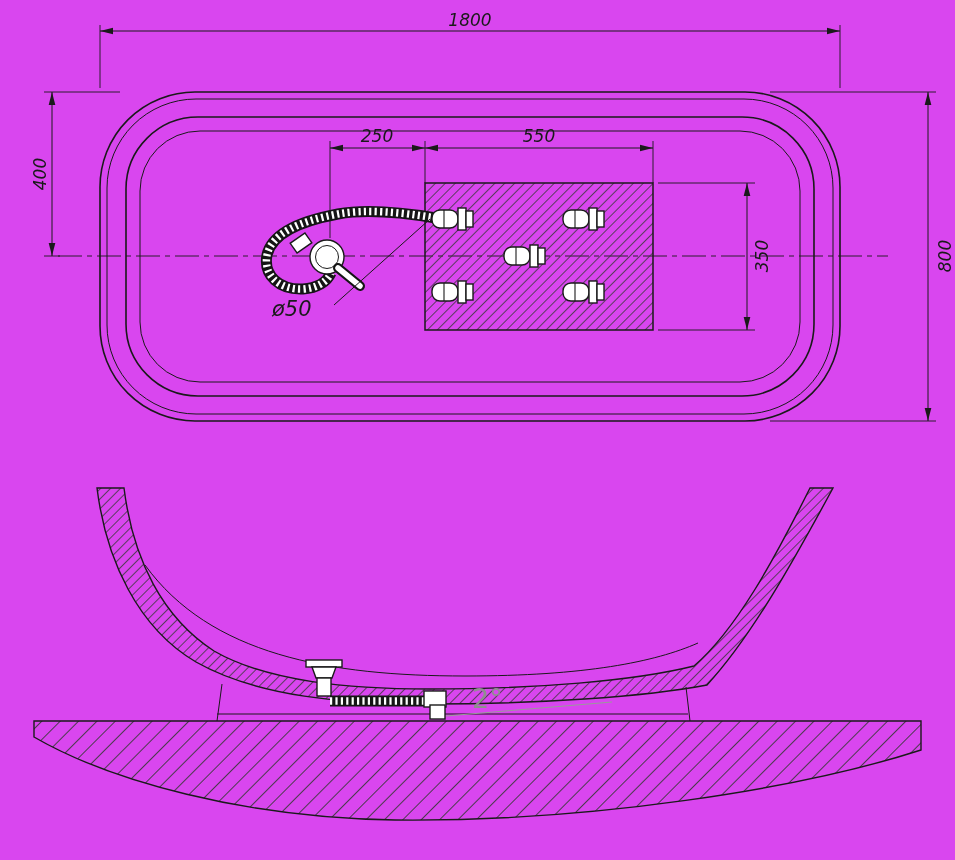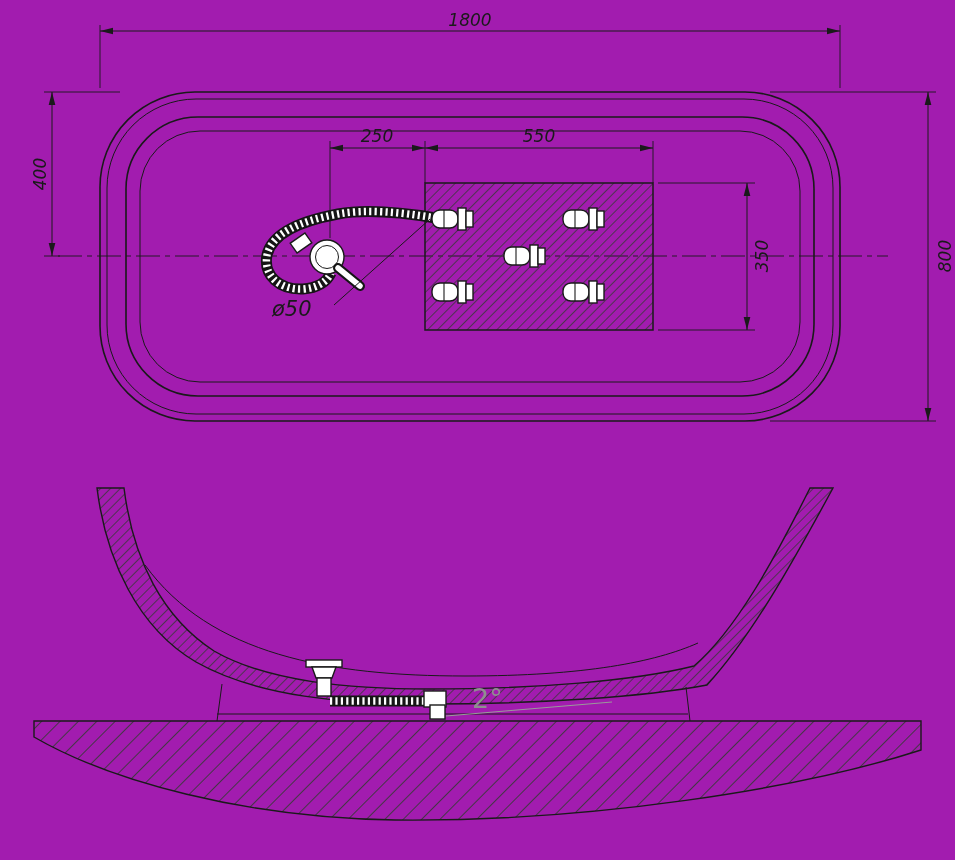--- a/index.html
+++ b/index.html
@@ -1,16 +1,16 @@
 <!DOCTYPE html>
 <html><head>
 <meta charset="utf-8">
 <style>
   html,body{margin:0;padding:0;background:#fff;}
-  .stage{width:955px;height:860px;background:#a21caf;position:relative;font-family:"DejaVu Sans",sans-serif;}
+  .stage{width:955px;height:860px;background:#d946ef;position:relative;font-family:"DejaVu Sans",sans-serif;}
   svg{display:block;}
   .thick{stroke:#1a1a1a;stroke-width:1.6;fill:none;}
   .thin{stroke:#1a1a1a;stroke-width:1;fill:none;}
   .dimline{stroke:#1a1a1a;stroke-width:1;fill:none;}
   .ext{stroke:#1a1a1a;stroke-width:0.9;fill:none;}
   .cline{stroke:#1a1a1a;stroke-width:0.9;fill:none;stroke-dasharray:24 5 5 5;}
   .dim-text{font-family:"DejaVu Sans",sans-serif;font-style:italic;font-size:17px;fill:#1a1a1a;}
   .label-text{font-family:"DejaVu Sans",sans-serif;font-style:italic;font-size:21px;fill:#1a1a1a;}
   .slope-text{font-family:"DejaVu Sans",sans-serif;font-size:27px;fill:#8f8f8f;}
   .wfill{fill:#ffffff;stroke:#1a1a1a;stroke-width:1.4;}

